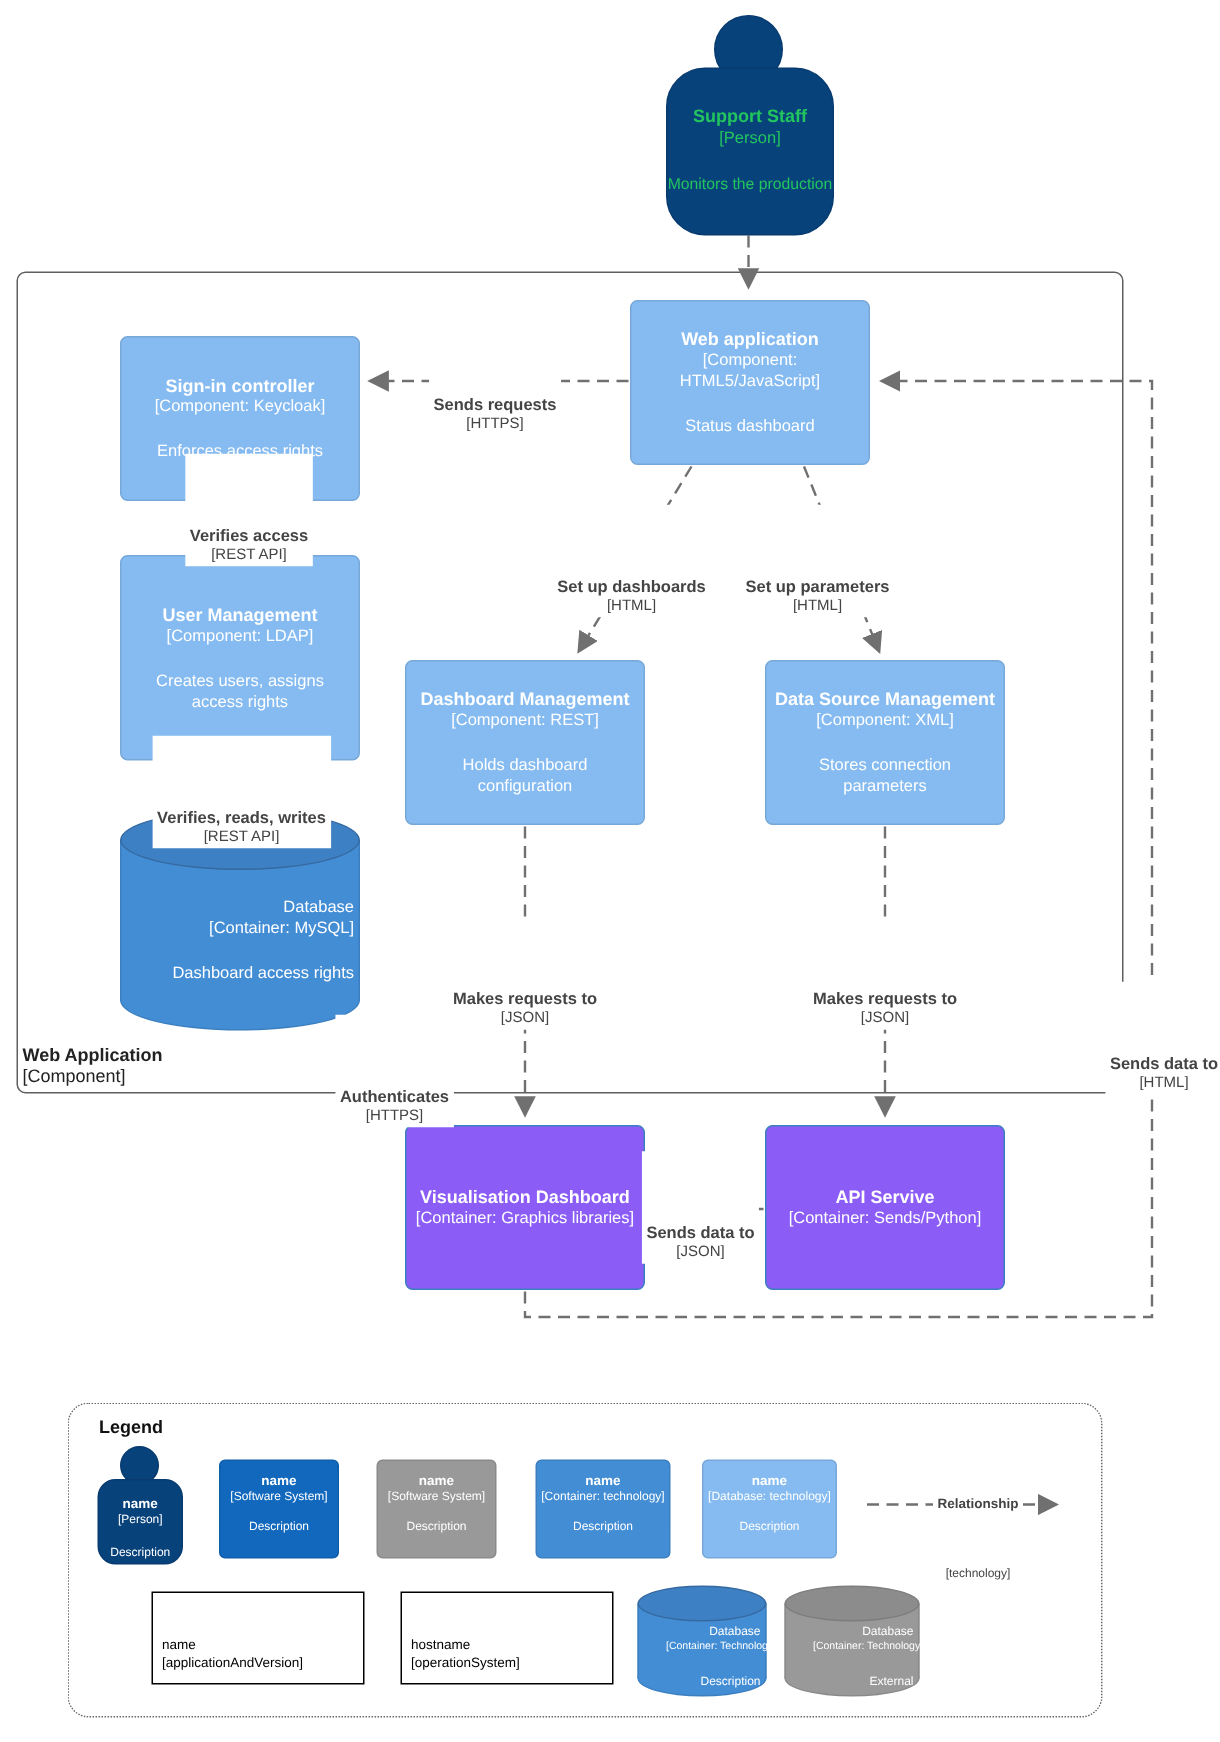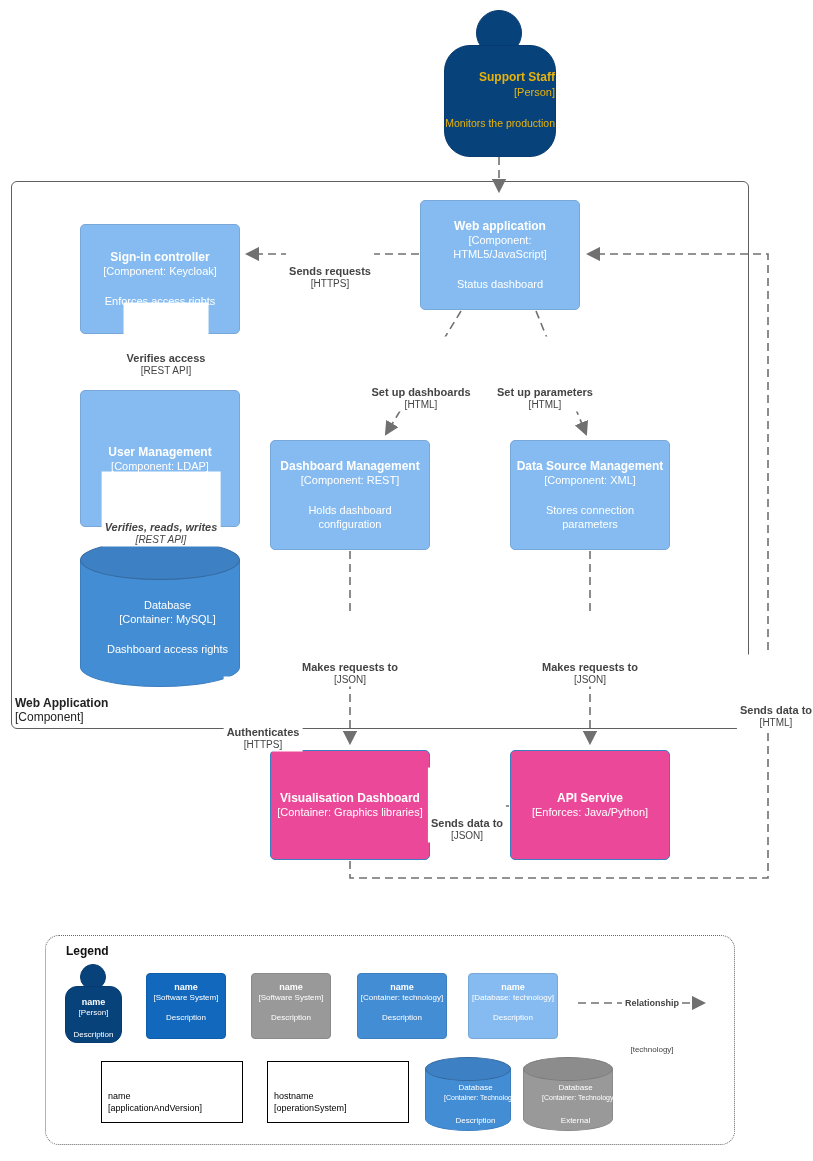--- a/index.html
+++ b/index.html
@@ -19,41 +19,41 @@
   
   .node {
     border-radius:5px; color:#fff; text-align:center;
     display:flex; flex-direction:column; align-items:center; justify-content:center;
     padding:6px;
   }
   .node .t  { font-size:12px; font-weight:bold; white-space:nowrap; }
   .node .ty { font-size:11px; line-height:14px; }
   .node .d  { font-size:11px; line-height:14px; margin-top:16px; }
   .component      { background:#85bbf0; border:1px solid #78a8d8; }
-  .container-node { background:#ec4899; border:1px solid #3c7fc0; }
+  .container-node { background:#8b5cf6; border:1px solid #3c7fc0; }
 
   
   .person-head {
     position:absolute; border-radius:50%;
     background:#08427b; border:1px solid #073b6f;
   }
   .person-body {
     position:absolute; background:#08427b; border:1px solid #073b6f;
-    border-radius:26px; color:#eab308; text-align:right; overflow:hidden;
+    border-radius:26px; color:#22c55e; text-align:center; overflow:hidden;
   }
   .person-body .t  { font-size:12px; font-weight:bold; line-height:15px; padding-top:24px; }
   .person-body .ty { font-size:11px; line-height:14px; }
   .person-body .pd { font-size:10.5px; line-height:13px; margin-top:18px; white-space:nowrap; }
 
   
   .db-cap, .db-mid, .db-base { position:absolute; left:0; right:0; }
   .db-cap  { top:0; border-radius:50%; z-index:2; }
   .db-base { bottom:0; border-radius:50%; z-index:0; }
   .db-mid  { z-index:1; }
-  .db-text { position:absolute; left:19px; right:4px; z-index:3; color:#fff; text-align:center; }
+  .db-text { position:absolute; left:19px; right:4px; z-index:3; color:#fff; text-align:right; }
   .db-blue .db-cap  { background:#3d80c4; border:1px solid #36699f; }
   .db-blue .db-base { background:#438dd5; border:1px solid #3c7fc0; }
   .db-blue .db-mid  { background:#438dd5; border-left:1px solid #3c7fc0; border-right:1px solid #3c7fc0; }
   .db-gray .db-cap  { background:#8c8c8c; border:1px solid #7d7d7d; }
   .db-gray .db-base { background:#999999; border:1px solid #8a8a8a; }
   .db-gray .db-mid  { background:#999999; border-left:1px solid #8a8a8a; border-right:1px solid #8a8a8a; }
   .db-main .db-cap, .db-main .db-base { height:40px; }
   .db-main .db-mid  { top:20px; bottom:20px; }
   .db-main .db-text { top:58px; font-size:11px; line-height:14px; }
   .db-main .d { margin-top:16px; }
@@ -154,23 +154,24 @@
   <div class="ty">[Component: Keycloak]</div>
   <div class="d">Enforces access rights</div>
 </div>
 
 <div class="node component" style="left:420px; top:200px; width:160px; height:110px;">
   <div class="t">Web application</div>
   <div class="ty">[Component: HTML5/JavaScript]</div>
   <div class="d">Status dashboard</div>
 </div>
 
-<div class="node component" style="left:80px; top:390px; width:160px; height:137px;">
+<div class="node component" style="left:80px; top:370px; width:160px; height:137px;">
   <div class="t">User Management</div>
   <div class="ty">[Component: LDAP]</div>
+  <div class="d">Creates users, assigns access rights</div>
 </div>
 
 <div class="node component" style="left:270px; top:440px; width:160px; height:110px;">
   <div class="t">Dashboard Management</div>
   <div class="ty">[Component: REST]</div>
   <div class="d">Holds dashboard configuration</div>
 </div>
 
 <div class="node component" style="left:510px; top:440px; width:160px; height:110px;">
   <div class="t">Data Source Management</div>
@@ -189,32 +190,32 @@
   </div>
 </div>
 
 <div class="node container-node" style="left:270px; top:750px; width:160px; height:110px;">
   <div class="t">Visualisation Dashboard</div>
   <div class="ty">[Container: Graphics libraries]</div>
 </div>
 
 <div class="node container-node" style="left:510px; top:750px; width:160px; height:110px;">
   <div class="t">API Servive</div>
-  <div class="ty">[Enforces: Java/Python]</div>
+  <div class="ty">[Container: Sends/Python]</div>
 </div>
 
 <div class="rel-label" style="left:330px; top:253px;">
   <div class="rl">Sends requests</div>
   <div class="rt">[HTTPS]</div>
 </div>
 <div class="rel-label" style="left:166px; top:340px;">
   <div class="rl">Verifies access</div>
   <div class="rt">[REST API]</div>
 </div>
-<div class="rel-label" style="left:161px; top:509px;font-style:italic;">
+<div class="rel-label" style="left:161px; top:528px;">
   <div class="rl">Verifies, reads, writes</div>
   <div class="rt">[REST API]</div>
 </div>
 <div class="rel-label" style="left:421px; top:374px;">
   <div class="rl">Set up dashboards</div>
   <div class="rt">[HTML]</div>
 </div>
 <div class="rel-label" style="left:545px; top:374px;">
   <div class="rl">Set up parameters</div>
   <div class="rt">[HTML]</div>

